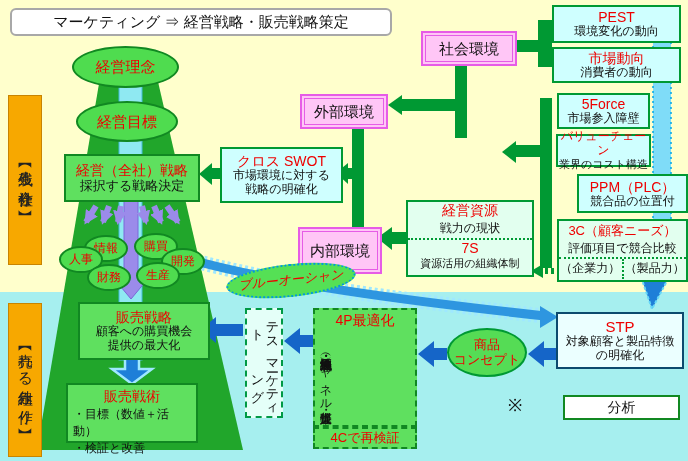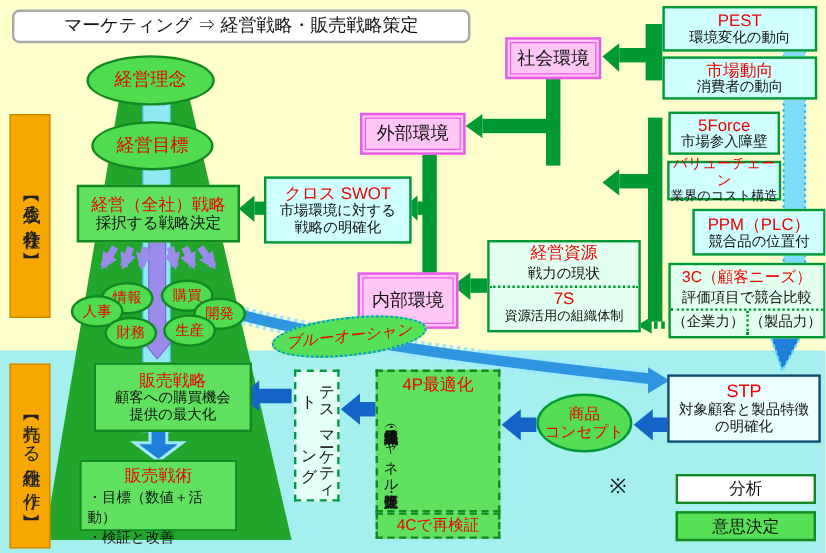--- a/index.html
+++ b/index.html
@@ -130,21 +130,21 @@
     <div class="t12">・目標（数値＋活動）</div>
     <div class="t12">・検証と改善</div>
   </div>
 
   <div class="abs toolbox ctr" style="left:220px; top:147px; width:123px; height:56px;">
     <span class="red t14">クロス SWOT</span>
     <span class="t12">市場環境に対する</span>
     <span class="t12">戦略の明確化</span>
   </div>
 
-  <div class="abs pinkbox ctr" style="left:421px; top:31px;  width:80px; height:35px;">社会環境</div>
+  <div class="abs pinkbox ctr" style="left:421px; top:31px;  width:96px; height:35px;">社会環境</div>
   <div class="abs pinkbox ctr" style="left:300px; top:94px;  width:88px; height:35px;">外部環境</div>
   <div class="abs pinkbox ctr" style="left:298px; top:227px; width:84px; height:47px;">内部環境</div>
 
   <div class="abs toolbox ctr" style="left:552px; top:5px; width:129px; height:38px;">
     <span class="red t14">PEST</span>
     <span class="t12">環境変化の動向</span>
   </div>
   <div class="abs toolbox ctr" style="left:552px; top:47px; width:129px; height:36px;">
     <span class="red t14">市場動向</span>
     <span class="t12">消費者の動向</span>
@@ -204,15 +204,14 @@
   </div>
 
   <div class="abs ctr" style="left:556px; top:312px; width:128px; height:57px; background:#EBFFFF; border:2px solid #0c4a6e;">
     <span class="red t15">STP</span>
     <span class="t12">対象顧客と製品特徴</span>
     <span class="t12">の明確化</span>
   </div>
 
   <div class="abs" style="left:508px; top:393px; font-size:17px;">※</div>
   <div class="abs ctr t14" style="left:563px; top:395px; width:117px; height:25px; background:#FFFFFF; border:2px solid #118822;">分析</div>
-  <div class="abs ctr t14" style="left:563px; top:426px; width:117px; height:25px; background:#55E055; border:2px solid #118822;">意思決定</div>
 
 </div>
 
 </body></html>

